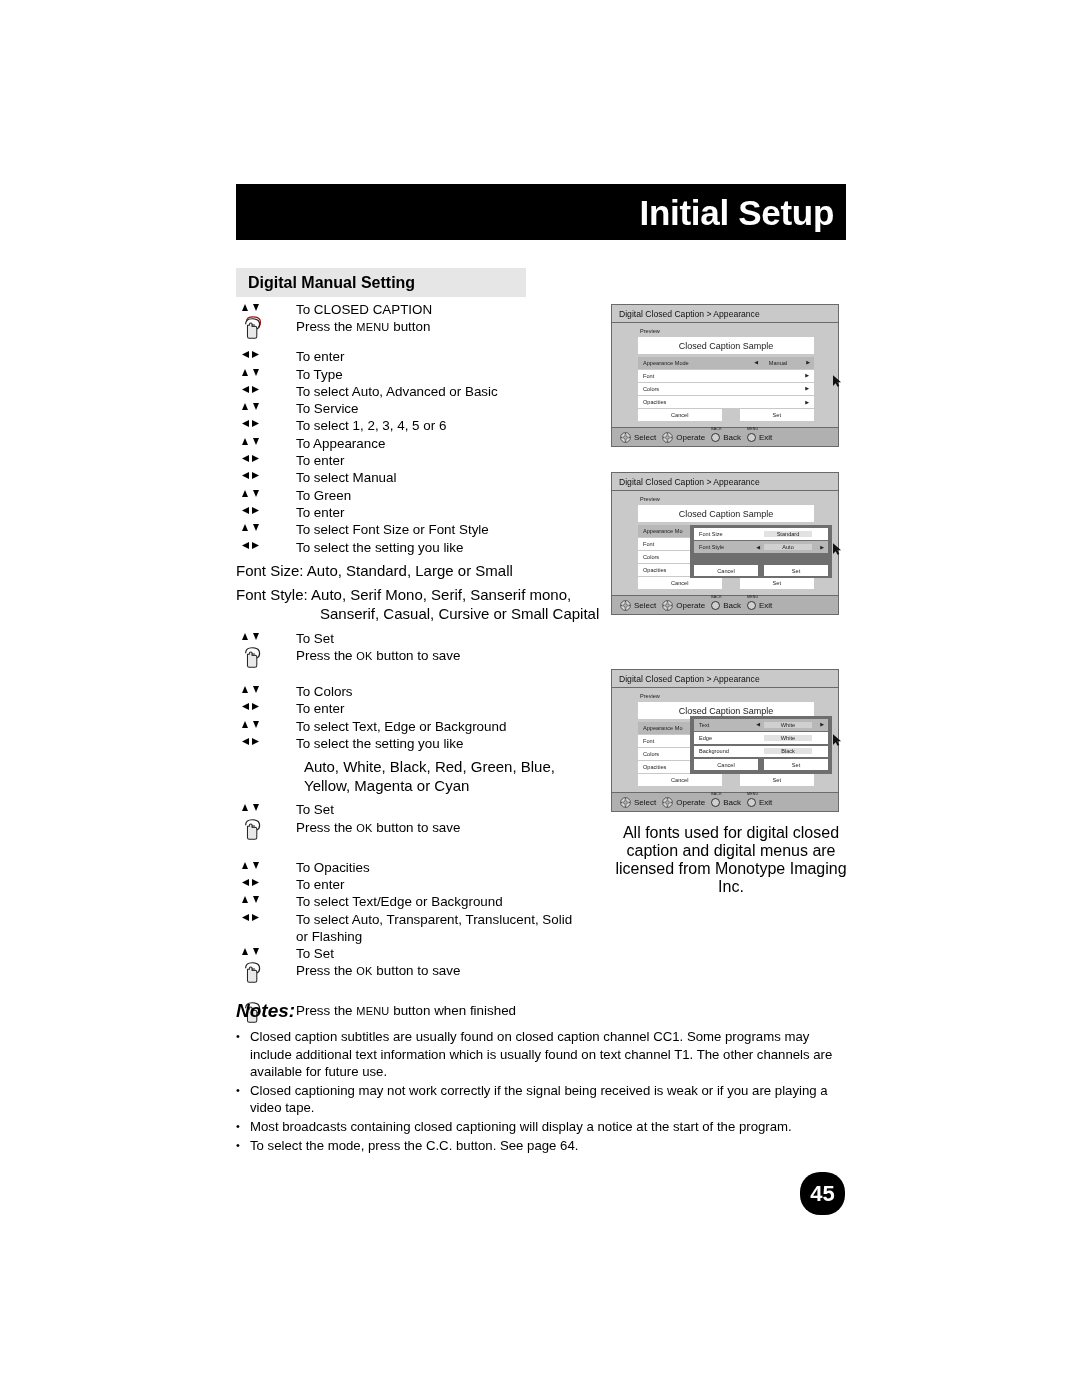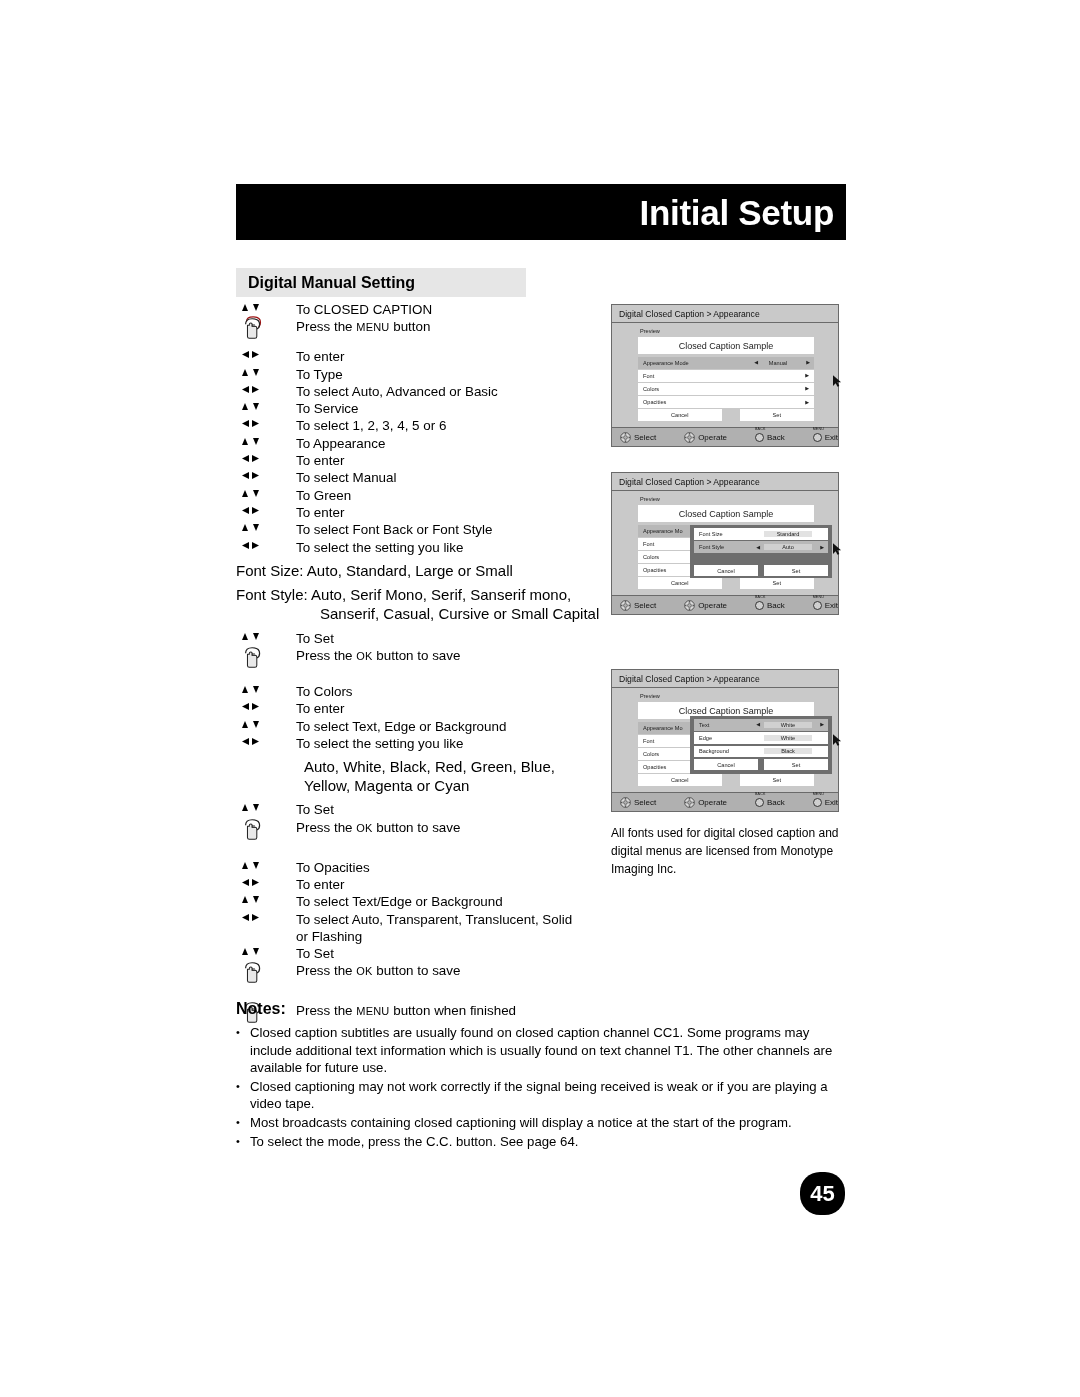--- a/index.html
+++ b/index.html
@@ -224,21 +224,20 @@
     bottom: 0;
     width: 100%;
     height: 19px;
     background: #b0b0b0;
     border-top: 1px solid #6a6a6a;
     display: flex;
     align-items: center;
     box-sizing: border-box;
     padding-left: 8px;
     gap: 6px;
-    justify-content: space-between;
   }
   .foot-item {
     display: flex;
     align-items: center;
     gap: 3px;
     position: relative;
   }
   .foot-label {
     font-size: 8px;
     color: #111;
@@ -322,36 +321,38 @@
     width: 9px;
     height: 12px;
   }
 
   
   .side-note {
     position: absolute;
     left: 611px;
     top: 824px;
     width: 240px;
-    font-size: 12px;
+    font-size: 16px;
     line-height: 18px;
     color: #000;
+    text-align: center;
   }
 
   
   .notes {
     position: absolute;
     left: 236px;
     top: 1000px;
     width: 612px;
   }
   .notes-title {
-    font-size: 16px;
+    font-size: 19px;
     font-weight: bold;
     margin-bottom: 6px;
+    font-style: italic;
   }
   .note-item {
     display: flex;
     font-size: 13.2px;
     line-height: 17.6px;
     margin-bottom: 1px;
   }
   .note-bullet {
     flex: 0 0 14px;
     text-align: left;
@@ -516,21 +517,21 @@
       <div class="step-text">To enter</div>
     </div>
 
     <div class="step">
       <div class="step-icon">
         <svg width="26" height="13" viewBox="0 0 26 13">
             <polygon points="2,10 8,10 5,3" fill="#000"></polygon>
             <polygon points="13,3 19,3 16,10" fill="#000"></polygon>
           </svg>
       </div>
-      <div class="step-text">To select Font Back or Font Style</div>
+      <div class="step-text">To select Font Size or Font Style</div>
     </div>
 
     <div class="step">
       <div class="step-icon">
         <svg width="26" height="13" viewBox="0 0 26 13">
             <polygon points="9,3 9,10 2,6.5" fill="#000"></polygon>
             <polygon points="12,3 12,10 19,6.5" fill="#000"></polygon>
           </svg>
       </div>
       <div class="step-text">To select the setting you like</div>

